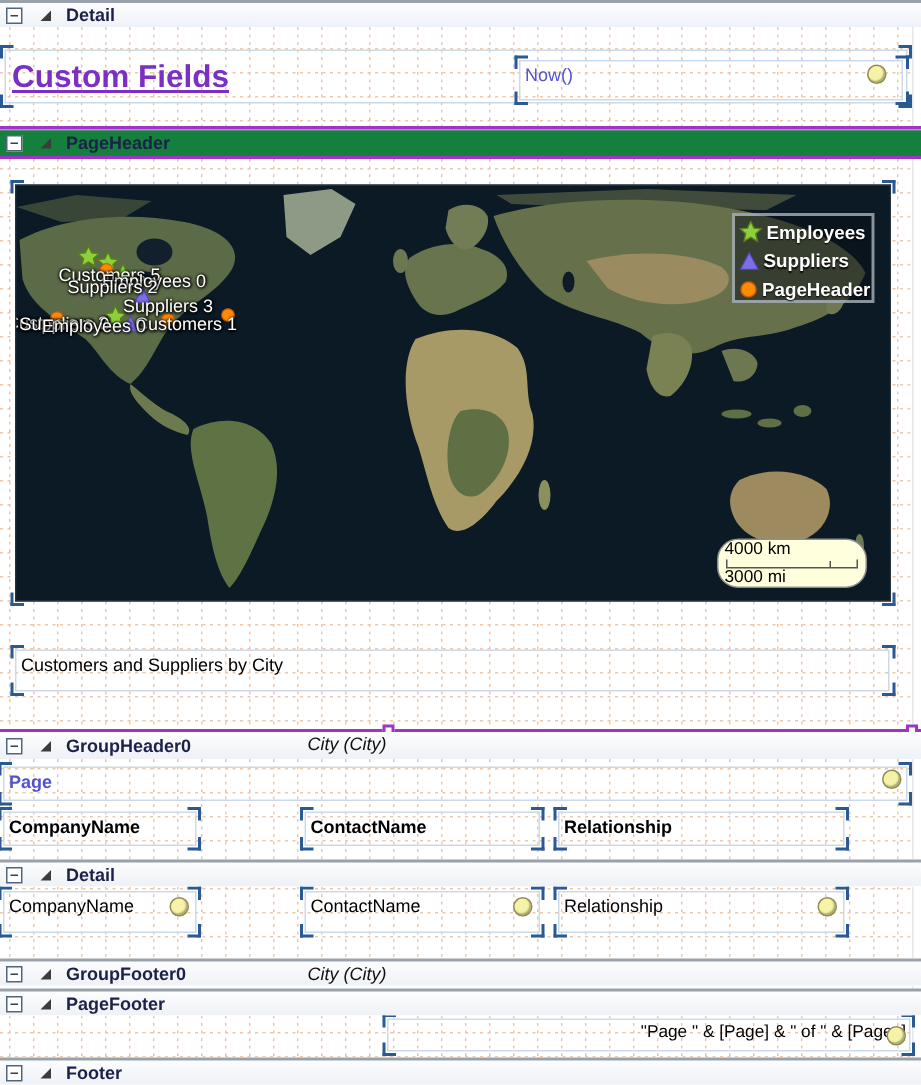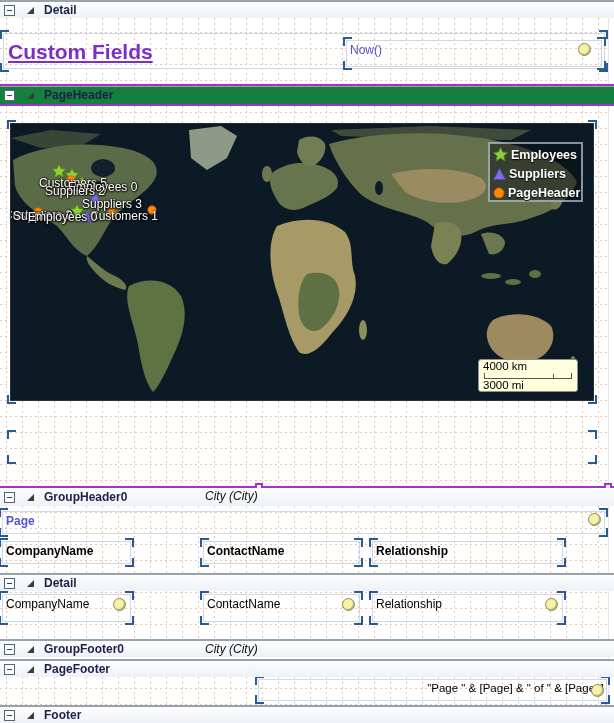--- a/index.html
+++ b/index.html
@@ -50,21 +50,21 @@
   .map svg.world{position:absolute;left:0;top:0;}
   .map-points{position:absolute;left:0;top:0;right:0;bottom:0;pointer-events:none;}
   .map-label{position:absolute;font-size:12px;color:#fff;white-space:nowrap;
              text-shadow:0 1px 2px #000,0 0 2px #000,1px 0 2px #000;}
   .map-marker{position:absolute;transform:translate(-50%,-50%);line-height:0;}
   .legend{position:absolute;left:477px;top:18px;width:95px;height:60px;box-sizing:border-box;
           background:rgba(8,14,20,.5);border:2px solid rgba(205,215,224,.65);padding:1px 0 0 3px;}
   .legend .lrow{display:flex;align-items:center;height:19px;gap:3px;}
   .legend .ltxt{font-size:12.5px;color:#fff;font-weight:bold;text-shadow:0 1px 1px #000;}
   .scalebox{position:absolute;left:467px;top:235px;width:100px;height:33px;box-sizing:border-box;
-            background:#ffffdd;border:1px solid #8f8f8f;border-radius:3px;padding:0 4px;}
+            background:#ffffdd;border:1px solid #8f8f8f;border-radius:14px;padding:0 4px;}
   .scalebox .stxt{font-size:11.5px;color:#000;line-height:13px;}
   .scalebox .sbar{position:relative;height:5px;border-bottom:1px solid #555;margin:0 1px;}
   .scalebox .sbar i{position:absolute;bottom:0;width:1px;height:5px;background:#555;}
   .scalebox .sbar .t1{left:0}.scalebox .sbar .t2{right:0}
   .scalebox .sbar .t3{left:78%;height:4px;}
 </style>
 </head>
 <body>
 
 <div class="designer">
@@ -314,20 +314,23 @@
         <div class="stxt">3000 mi</div>
       </div>
     </div>
     <div class="brk" style="left:7px;top:14px;width:590px;height:284px;">
         <i class="tl"></i>
         <i class="tr"></i>
         <i class="bl"></i>
         <i class="br"></i>
       </div>
 
+    <div class="ctl" style="left:10px;top:327px;width:583px;height:28px;">
+      <div class="ctl-text">Customers and Suppliers by City</div>
+    </div>
     <div class="brk" style="left:7px;top:324px;width:590px;height:34px;">
         <i class="tl"></i>
         <i class="tr"></i>
         <i class="bl"></i>
         <i class="br"></i>
       </div>
   </div>
 
   <div class="splitter">
     <div class="hd" style="left:255px;"></div>

